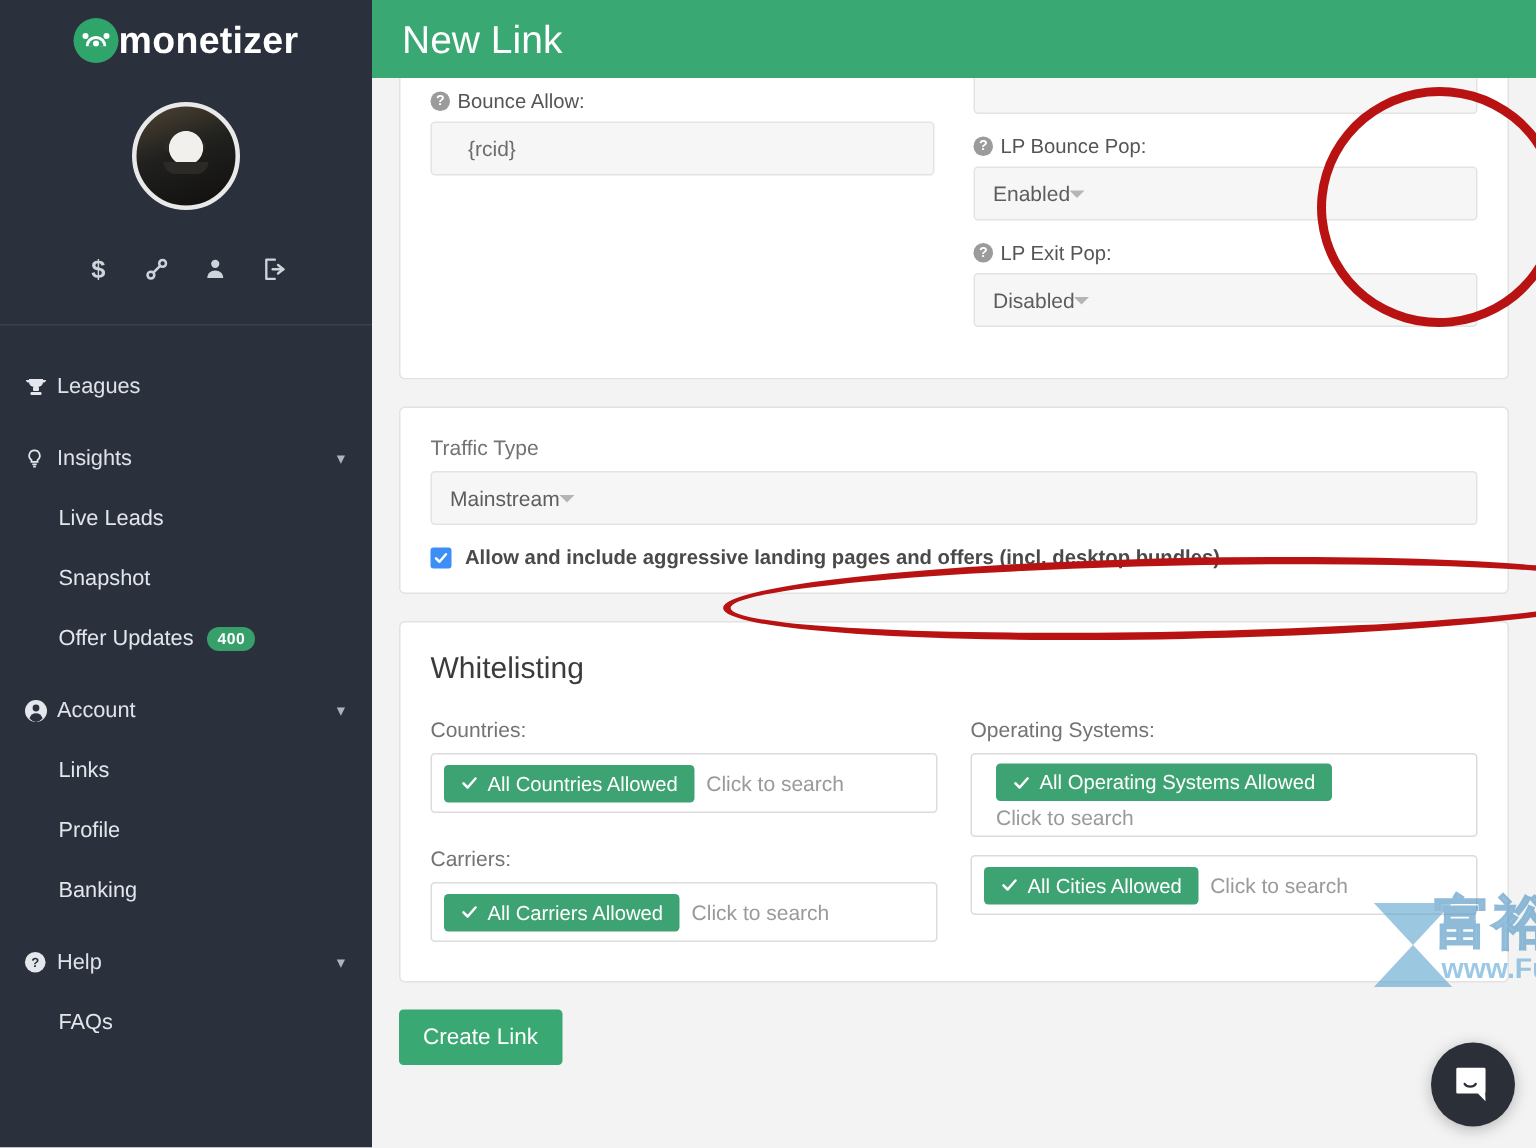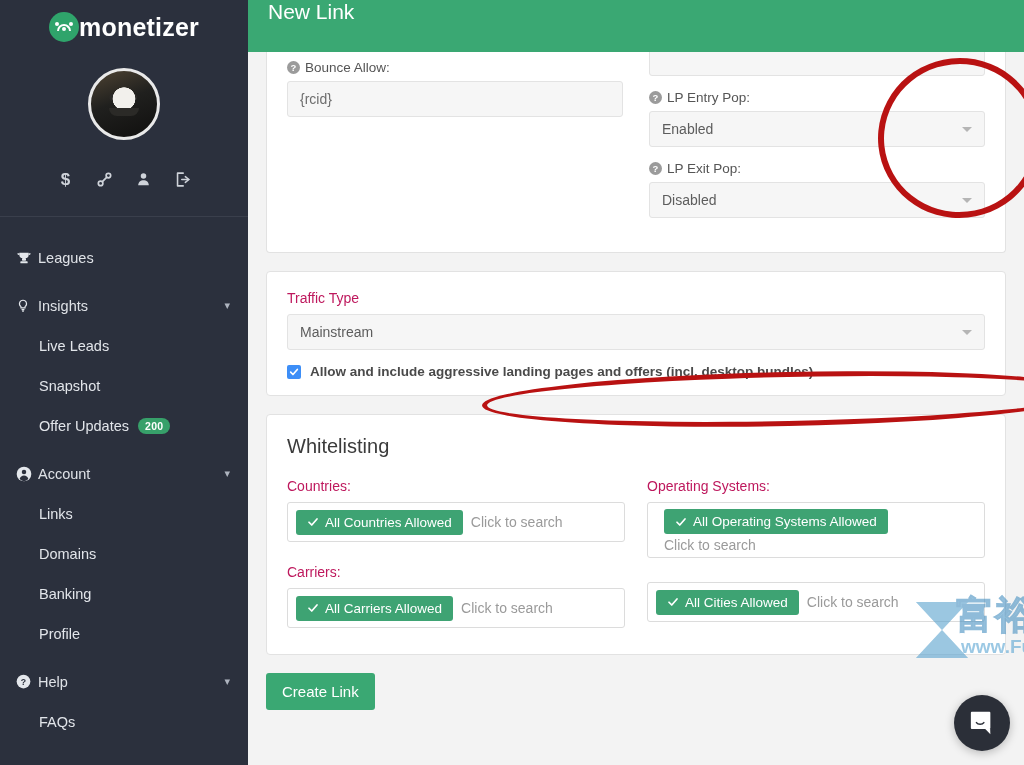--- a/index.html
+++ b/index.html
@@ -92,22 +92,22 @@
   }
   .badge {
     background: #37a06a; color: #fff; font-size: 10.5px; font-weight: 700;
     padding: 2px 7px; border-radius: 9px; letter-spacing:.3px;
   }
 
   
   .main { flex: 1 1 auto; position: relative; background: #f3f3f3; height: 765px; overflow: hidden; }
   .topbar {
     height: 52px; background: #3aa873; color: #fff;
-    display: flex; padding-left: 20px;
-    font-size: 21px; font-weight: 500;
+    display: flex; align-items: center; padding-left: 20px;
+    font-size: 26px; font-weight: 500;
     position: relative; z-index: 6;
   }
   .scroll-area { position: relative; padding: 0 18px; }
 
   .card {
     background: #fff; border: 1px solid #e2e2e2; border-radius: 4px;
     margin-bottom: 18px;
   }
   .card-pad { padding: 14px 20px 20px 20px; }
   .card-title { font-size: 20px; color: #3b3b3b; font-weight: 500; margin-bottom: 22px; }
@@ -121,43 +121,43 @@
   }
   .help-ico {
     width: 13px; height: 13px; border-radius: 50%; background: #9b9b9b;
     color: #fff; font-size: 9.5px; font-weight: 700;
     display: inline-flex; align-items: center; justify-content: center;
     line-height: 1; flex: 0 0 13px;
   }
   .input {
     height: 36px; border: 1px solid #e3e3e3; border-radius: 3px;
     background: #f6f6f6; color: #6d6d6d; font-size: 14px;
-    display: flex; align-items: center; padding: 0 12px;
+    display: flex; align-items: center; padding: 0 24px;
     margin-bottom: 14px;
   }
   .select {
     height: 36px; border: 1px solid #e3e3e3; border-radius: 3px;
     background: #f6f6f6; color: #5d5d5d; font-size: 14px;
-    display: flex; align-items: center; justify-content: space-between;
+    display: flex; align-items: center; justify-content: flex-start;
     padding: 0 12px; margin-bottom: 14px;
   }
   .caret-dn {
     width:0;height:0;border-left:5px solid transparent;border-right:5px solid transparent;
     border-top:5px solid #b5b5b5;
   }
 
   .checkrow { display:flex; align-items:center; gap:9px; margin-top: 4px; font-weight: bold; }
   .cbox {
     width: 14px; height: 14px; border-radius: 2px; background: #3d8ef7;
     display:flex; align-items:center; justify-content:center; flex:0 0 14px;
   }
   .cbox svg { display:block; }
   .checklabel { font-size: 13.5px; color: #4a4a4a; }
 
-  .wl-label { font-size: 14px; color: #be185d; margin-bottom: 8px; }
+  .wl-label { font-size: 14px; color: #737373; margin-bottom: 8px; }
   .tagfield {
     border: 1px solid #dcdcdc; border-radius: 3px; background: #fff;
     min-height: 40px; display: flex; align-items: center; gap: 8px;
     padding: 4px 8px; margin-bottom: 18px; flex-wrap: wrap;
   }
   .tag {
     background: #3ea373; color: #fff; border-radius: 3px;
     font-size: 13.5px; padding: 5px 11px;
     display: inline-flex; align-items: center; gap: 6px; white-space: nowrap;
   }
@@ -281,46 +281,43 @@
       </div>
 
       <div class="nav-sub">
         <span>Live Leads</span>
       </div>
       <div class="nav-sub">
         <span>Snapshot</span>
       </div>
       <div class="nav-sub">
         <span>Offer Updates</span>
-        <span class="badge">200</span>
+        <span class="badge">400</span>
       </div>
 
       <div class="nav-item">
         <span class="ni-icon">
           <svg width="16" height="16" viewBox="0 0 24 24" fill="#e4e7ec">
             <circle cx="12" cy="12" r="11"></circle>
               <circle cx="12" cy="9" r="3.4" fill="#2b303d"></circle>
             <path d="M5.5 19.5c.8-3.4 3.4-5.2 6.5-5.2s5.7 1.8 6.5 5.2A10.9 10.9 0 0 1 12 23a10.9 10.9 0 0 1-6.5-3.5z" fill="#2b303d"></path>
           </svg>
         </span>
         <span class="ni-label">Account</span>
         <span class="ni-caret">▾</span>
       </div>
 
       <div class="nav-sub">
         <span>Links</span>
       </div>
       <div class="nav-sub">
-        <span>Domains</span>
+        <span>Profile</span>
       </div>
       <div class="nav-sub">
         <span>Banking</span>
-      </div>
-      <div class="nav-sub">
-        <span>Profile</span>
       </div>
 
       <div class="nav-item">
         <span class="ni-icon">
           <svg width="15" height="15" viewBox="0 0 24 24" fill="#e4e7ec">
             <circle cx="12" cy="12" r="11"></circle>
             <text x="12" y="17" font-size="14" font-weight="700" text-anchor="middle" fill="#2b303d" font-family="Liberation Sans, sans-serif">?</text>
           </svg>
         </span>
         <span class="ni-label">Help</span>
@@ -352,21 +349,21 @@
                 <span>Bounce Allow:</span>
               </div>
               <div class="input">
                 <span>{rcid}</span>
               </div>
             </div>
             <div class="col">
               <div class="input" style="margin-top:-20px;"></div>
               <div class="flabel">
                 <span class="help-ico">?</span>
-                <span>LP Entry Pop:</span>
+                <span>LP Bounce Pop:</span>
               </div>
               <div class="select">
                 <span>Enabled</span>
                 <span class="caret-dn"></span>
               </div>
               <div class="flabel">
                 <span class="help-ico">?</span>
                 <span>LP Exit Pop:</span>
               </div>
               <div class="select">
@@ -422,21 +419,21 @@
                       <path d="M4 12.5l5.5 5.5L20 6"></path>
                     </svg>
                   <span>All Carriers Allowed</span>
                 </span>
                 <span class="tag-ph">Click to search</span>
               </div>
             </div>
 
             <div class="col">
               <div class="wl-label">Operating Systems:</div>
-              <div class="tagfield wrapcol" style="margin-bottom:24px;padding-top:6px;padding-left:16px;">
+              <div class="tagfield wrapcol" style="margin-bottom:12px;padding-top:6px;padding-left:16px;">
                 <span class="tag">
                   <svg width="12" height="12" viewBox="0 0 24 24" fill="none" stroke="#fff" stroke-width="3.4" stroke-linecap="round" stroke-linejoin="round">
                       <path d="M4 12.5l5.5 5.5L20 6"></path>
                     </svg>
                   <span>All Operating Systems Allowed</span>
                 </span>
                 <span class="tag-ph">Click to search</span>
               </div>
 
               <div class="tagfield">

